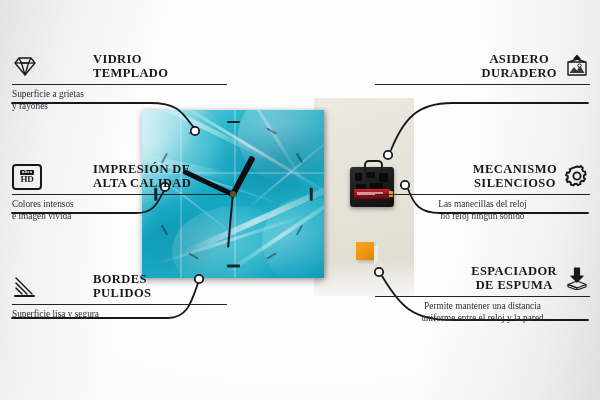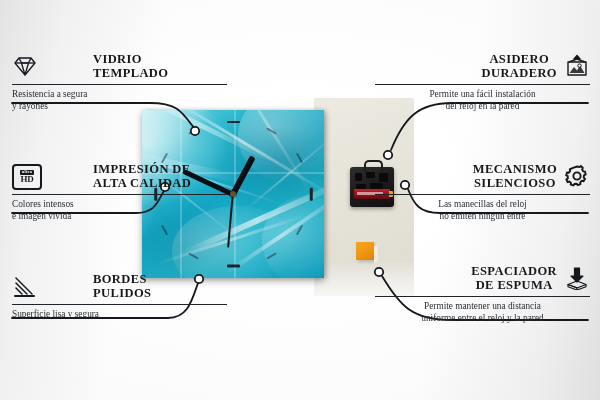--- a/index.html
+++ b/index.html
@@ -220,21 +220,21 @@
               <path d="M7 4 L9.5 9 L13 21"></path>
               <path d="M19 4 L16.5 9 L13 21"></path>
             <path d="M9.5 9 H16.5"></path>
           </g>
         </svg>
       </span>
       <span class="txt">VIDRIO
 TEMPLADO</span>
     </div>
     <div class="rule"></div>
-    <div class="sub">Resistencia a segura
+    <div class="sub">Superficie a grietas
 y rayones</div>
   </div>
 
   <div class="callout left" style="top:272px">
     <div class="ttl">
       <span class="ico">
         <svg width="26" height="24" viewBox="0 0 26 24">
           <g stroke="#15181c" stroke-width="1.5" stroke-linecap="round">
             <path d="M4 4 L20 20"></path>
               <path d="M4 9 L15 20"></path>
@@ -277,40 +277,38 @@
             <path d="M13 5 L5 8"></path>
               <path d="M13 5 L21 8"></path>
             <rect x="4" y="8" width="18" height="13"></rect>
             <path d="M5.5 19 L10 13 L13 16.5 L16 11.5 L20.5 19 Z" fill="#15181c" stroke="none" opacity=".85"></path>
             <circle cx="15.5" cy="11.6" r="1.7" fill="#ffffff" stroke="#15181c" stroke-width="1"></circle>
           </g>
         </svg>
       </span>
     </div>
     <div class="rule"></div>
-    <div class="sub">Permite una fácil instalación
-del reloj en la pared</div>
   </div>
 
   <div class="callout right" style="top:162px">
     <div class="ttl">
       <span class="txt">MECANISMO
 SILENCIOSO</span>
       <span class="ico">
         <svg width="26" height="24" viewBox="0 0 26 24">
           <g fill="none" stroke="#15181c" stroke-width="1.9">
             <path d="M13 2.5 l2.6 .55 1.3 -1.0 1.9 2.0 -.7 1.5 1.2 1.9 1.8 .2 .5 2.8 -1.6 .9 -.25 2.2 1.25 1.3 -1.4 2.4 -1.75 -.45 -1.6 1.5 .15 1.8 -2.6 1.1 -1.15 -1.35 -2.2 .15 -1.0 1.5 -2.7 -.85 .2 -1.75 -1.7 -1.4 -1.75 .5 -1.1 -2.6 1.45 -1.05 -.1 -2.2 -1.55 -.9 .8 -2.7 1.75 .15 1.4 -1.7 -.35 -1.7 2.5 -1.25z"></path>
             <circle cx="13" cy="12" r="3.6"></circle>
           </g>
         </svg>
       </span>
     </div>
     <div class="rule"></div>
     <div class="sub">Las manecillas del reloj
-no emiten ningún entre</div>
+no reloj ningún sonido</div>
   </div>
 
   <div class="callout right" style="top:264px">
     <div class="ttl">
       <span class="txt">ESPACIADOR
 DE ESPUMA</span>
       <span class="ico">
         <svg width="26" height="24" viewBox="0 0 26 24">
           <g fill="#15181c" stroke="#15181c" stroke-width="1.2" stroke-linejoin="round">
             <path d="M10.5 2 h5 v8 h3.5 L13 16 L7 10 h3.5 z"></path>

